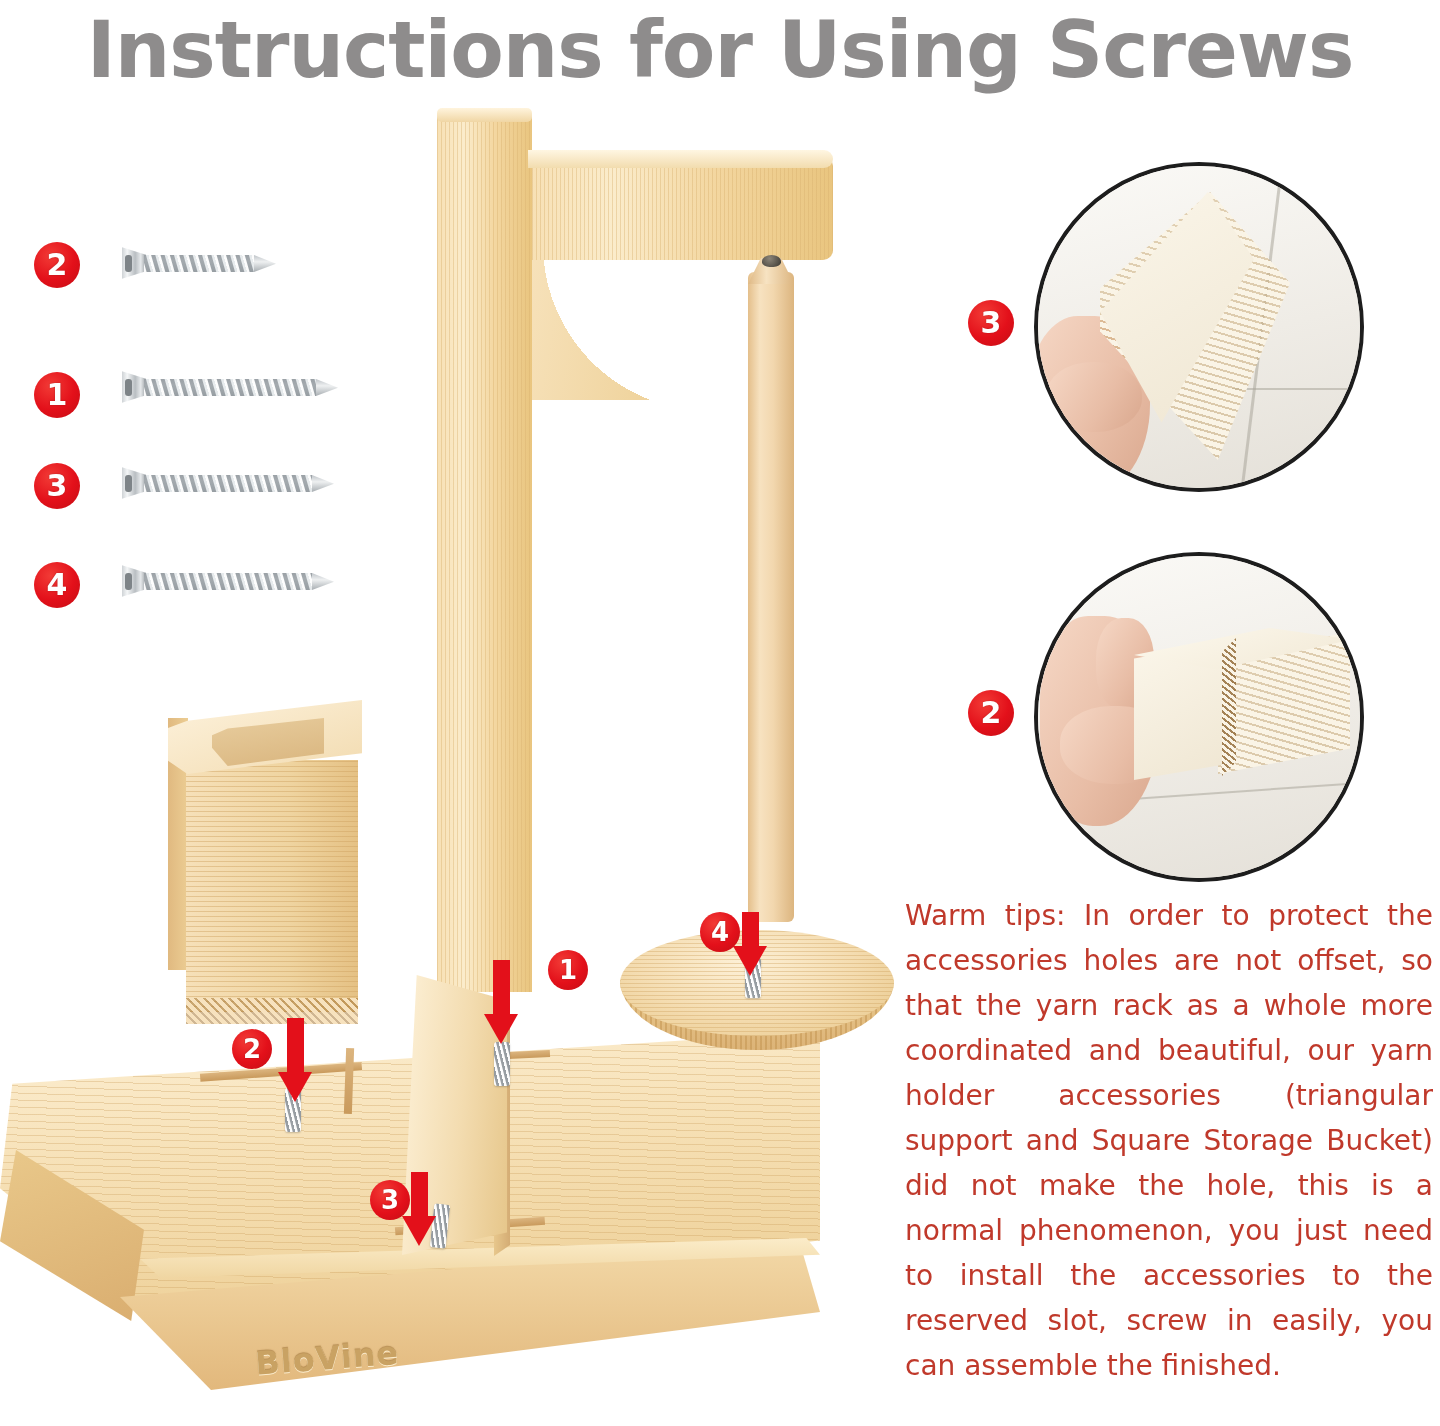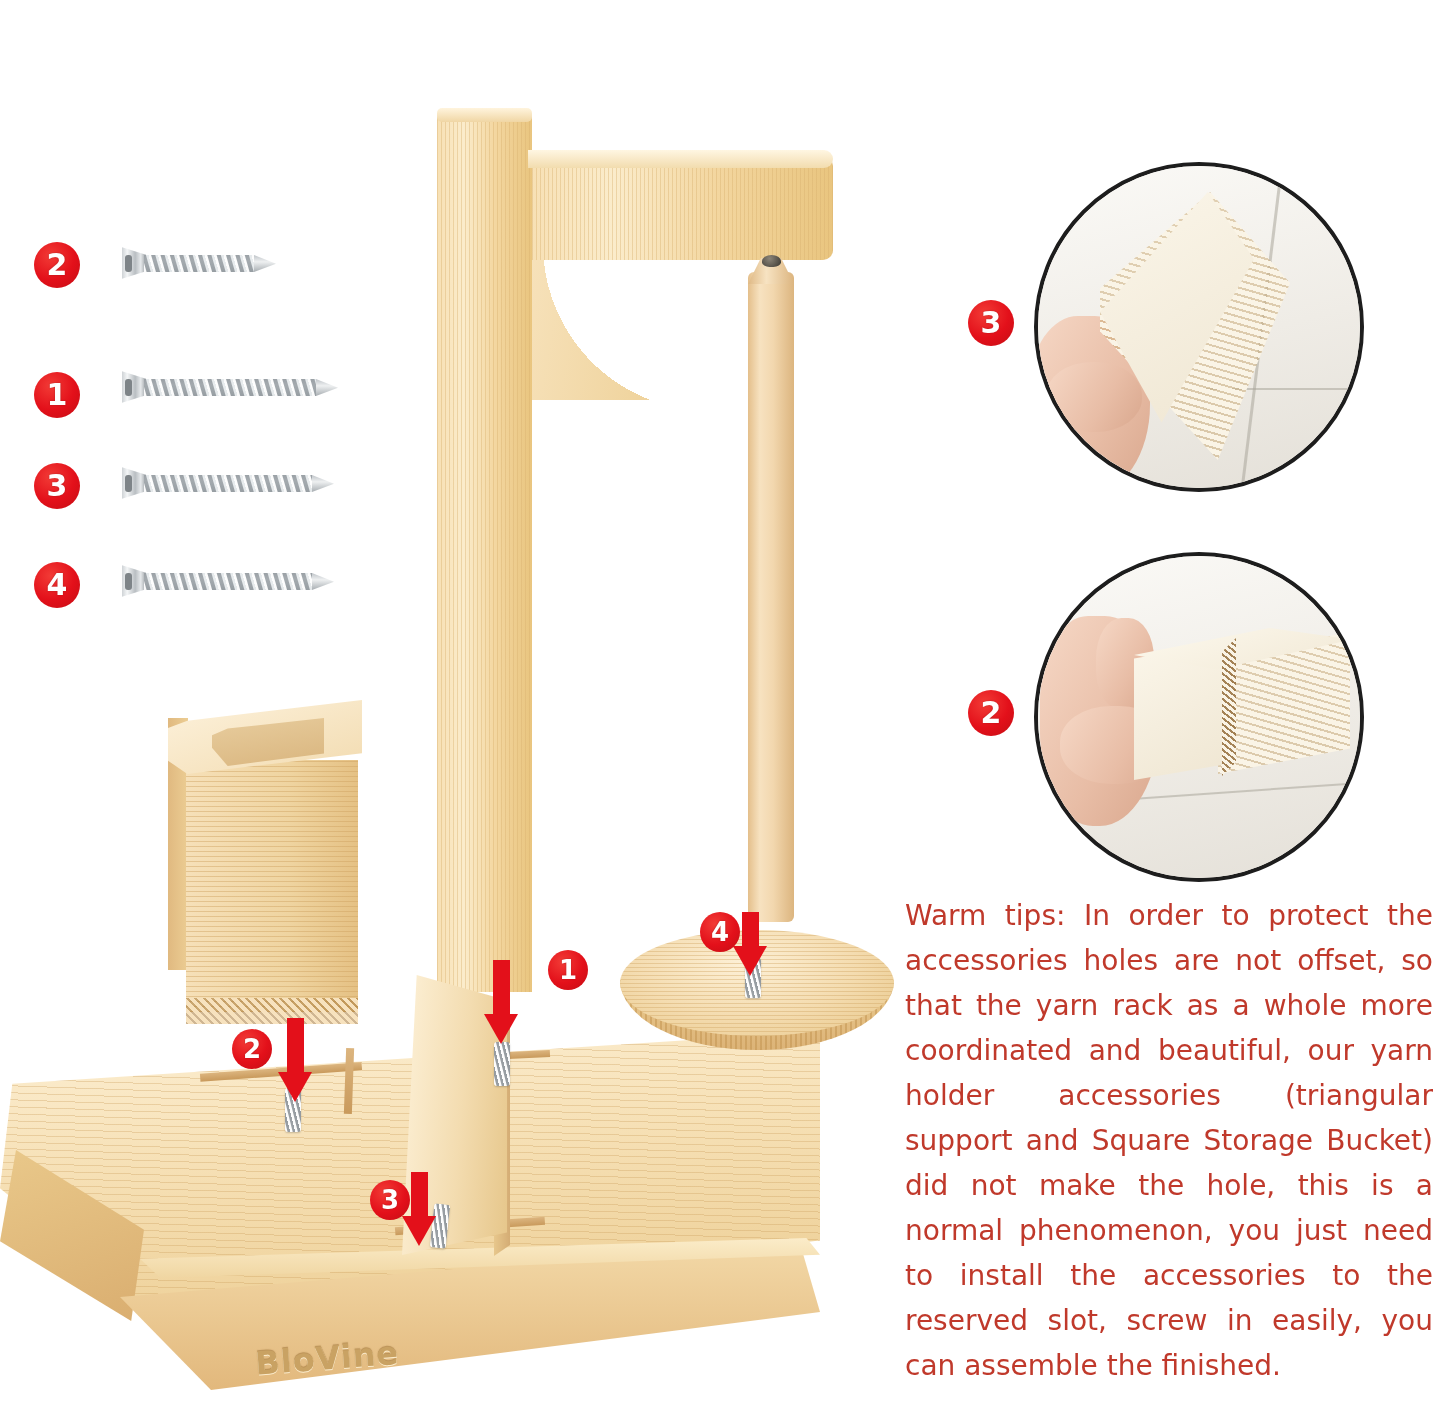--- a/index.html
+++ b/index.html
@@ -367,20 +367,21 @@
     text-align: justify;
     font-family: "DejaVu Sans", sans-serif;
     z-index: 18;
   }
 </style>
 </head>
 <body>
 
 <div class="page">
 
+  <div class="title">Instructions for Using Screws</div>
 
   <div>
 
     <div class="badge" style="left:34px; top:242px;">2</div>
     <div class="screw" style="left:122px; top:246px; width:154px;">
       <div class="head"></div>
       <div class="shank" style="width:110px;"></div>
       <div class="tip" style="left:132px;"></div>
     </div>
 

